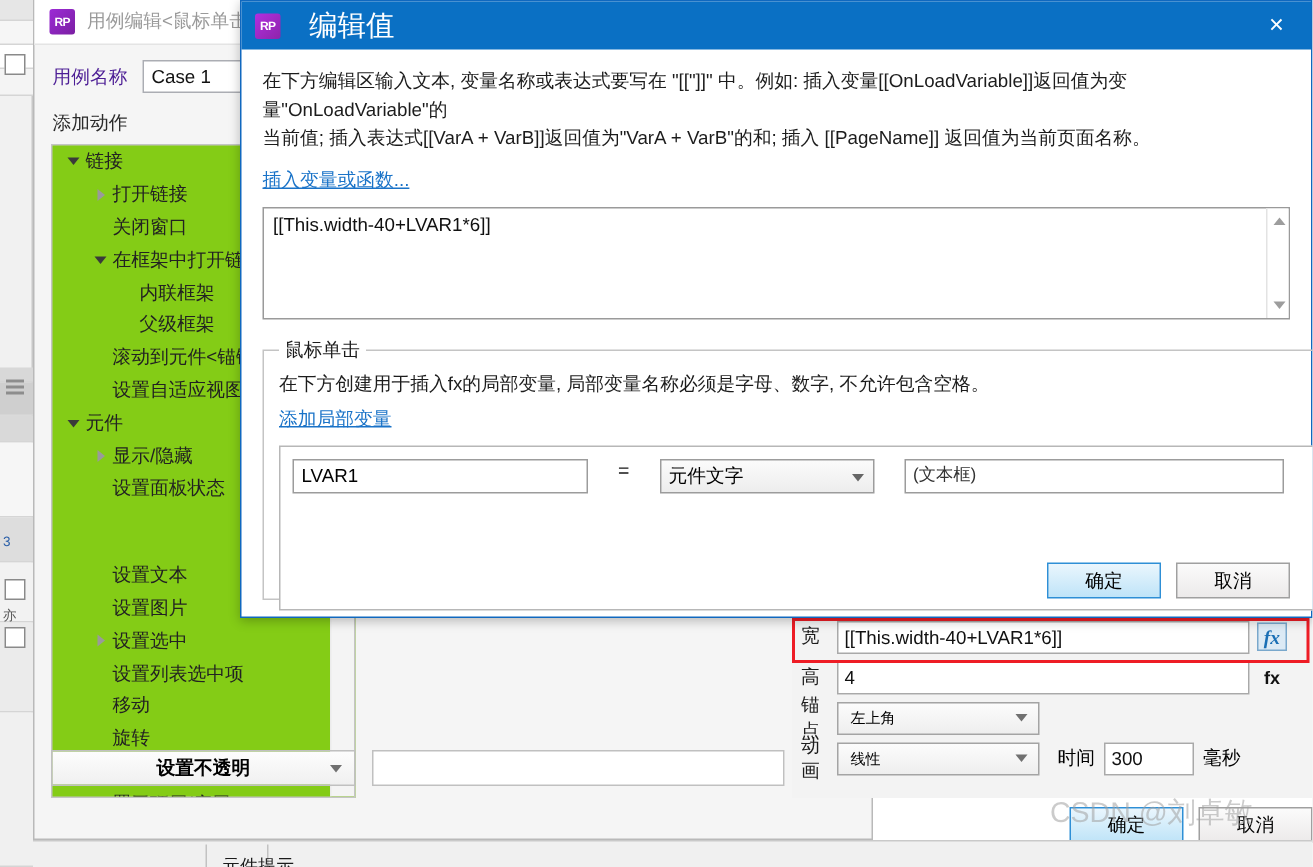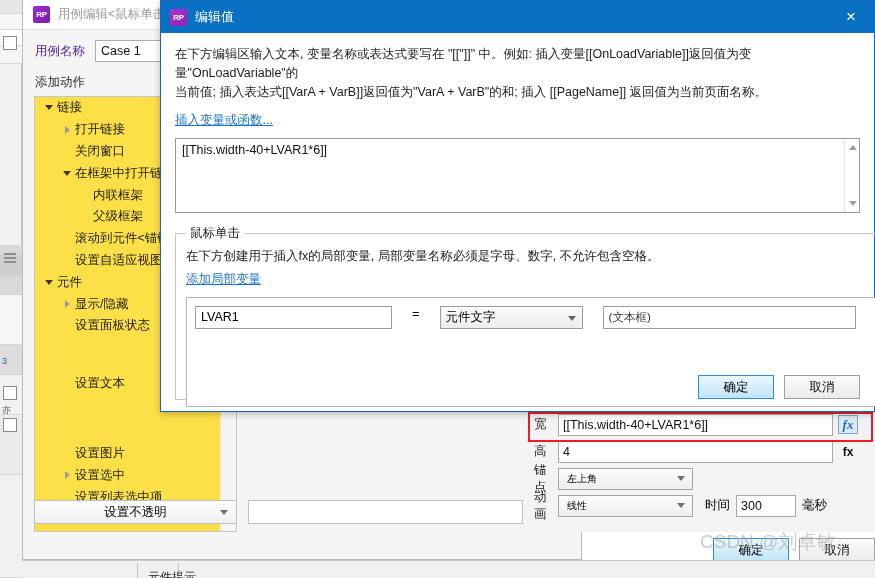--- a/index.html
+++ b/index.html
@@ -64,38 +64,38 @@
   .row-name .lbl { font-size: 12.5px; color: #4c1d95; }
   .case-input {
     width: 370px; height: 22px; border: 1px solid #abadb3; background: #fff;
     padding: 0 5px; font-size: 12.5px; line-height: 20px; color: #111;
   }
   .add-action-lbl { font-size: 12.5px; color: #2b2b2b; margin-bottom: 7px; }
 
   
   .tree-panel {
     position: absolute; left: 34px; top: 96px; width: 203px; height: 436px;
-    background: #fde047; border: 1px solid #c4c4c4; overflow: hidden;
+    background: #84cc16; border: 1px solid #c4c4c4; overflow: hidden;
   }
   .tree-scroll { position: absolute; right: 0; top: 0; width: 16px; height: 434px; background: #f4f4f4; border-left: 1px solid #ebebeb; }
   .tree-scroll .arrow-dn {
     position: absolute; left: 4px; bottom: 10px; width: 0; height: 0;
     border-left: 4px solid transparent; border-right: 4px solid transparent; border-top: 5px solid #8b8b8b;
   }
   .tree-item {
     display: flex; align-items: center; height: 21.8px;
     font-size: 12.5px; color: #222; white-space: nowrap;
   }
   .tw { width: 16px; display: inline-flex; align-items: center; justify-content: center; flex: none; }
   .tri-down { width: 0; height: 0; border-left: 4.5px solid transparent; border-right: 4.5px solid transparent; border-top: 5.5px solid #3a3a3a; }
   .tri-right { width: 0; height: 0; border-top: 4.5px solid transparent; border-bottom: 4.5px solid transparent; border-left: 5.5px solid #9a9a9a; }
   .combo-opacity {
     position: absolute; left: 34px; top: 500px; width: 203px; height: 24px;
     border: 1px solid #c0c0c0; background: linear-gradient(180deg,#fdfdfd,#f0f0f0);
-    display: flex; align-items: center; justify-content: center; font-size: 12.5px;
+    display: flex; align-items: center; justify-content: center; font-size: 12.5px; font-weight: bold;
   }
   .combo-opacity .cb-arrow {
     position: absolute; right: 8px; width: 0; height: 0;
     border-left: 4px solid transparent; border-right: 4px solid transparent; border-top: 5px solid #707070;
   }
   .behind-field-1 {
     position: absolute; left: 248px; top: 500px; width: 275px; height: 24px;
     border: 1px solid #c0c0c0; background: #fff;
   }
   .behind-field-2 {
@@ -157,21 +157,21 @@
   
   .dlg {
     position: absolute; left: 160px; top: 0; width: 715px; height: 412px;
     background: #ffffff; border: 1px solid #1068bf; box-shadow: 0 2px 7px rgba(0,0,0,.25);
   }
   .dlg-title {
     height: 32px; background: #0a70c4; display: flex; align-items: center; padding-left: 9px;
     color: #fff;
   }
   .dlg-title .rp-badge { background: linear-gradient(135deg,#b02fe0 0%, #8e24aa 100%); }
-  .dlg-title .t { margin-left: 8px; font-size: 13px; }
+  .dlg-title .t { margin-left: 19px; font-size: 19px; }
   .dlg-close {
     margin-left: auto; width: 46px; height: 32px; display: flex; align-items: center; justify-content: center;
     font-size: 17px; font-weight: 300; color: #fff;
   }
   .dlg-body { padding: 12px 14px 0 14px; }
   .dlg-desc { font-size: 12.5px; line-height: 19px; color: #1c1c1c; }
   .link { color: #1a73c8; text-decoration: underline; font-size: 12.5px; display: inline-block; margin-top: 10px; }
   .big-text {
     position: relative; margin-top: 9px; height: 75px;
     border: 1px solid #9a9a9a; background: #fff;
@@ -323,37 +323,41 @@
           <span>显示/隐藏</span>
         </div>
         <div class="tree-item" style="padding-left: 24px;">
           <span class="tw"></span>
           <span>设置面板状态</span>
         </div>
         <div class="tree-item" style="padding-left: 24px; margin-top: 36px;">
           <span class="tw"></span>
           <span>设置文本</span>
         </div>
-        <div class="tree-item" style="padding-left: 24px; margin-top: 48px;">
+        <div class="tree-item" style="padding-left: 24px;">
           <span class="tw"></span>
           <span>设置图片</span>
         </div>
         <div class="tree-item" style="padding-left: 24px;">
           <span class="tw">
             <span class="tri-right"></span>
           </span>
           <span>设置选中</span>
         </div>
         <div class="tree-item" style="padding-left: 24px;">
           <span class="tw"></span>
           <span>设置列表选中项</span>
         </div>
         <div class="tree-item" style="padding-left: 24px;">
           <span class="tw"></span>
           <span>移动</span>
+        </div>
+        <div class="tree-item" style="padding-left: 24px;">
+          <span class="tw"></span>
+          <span>旋转</span>
         </div>
         <div class="tree-item" style="padding-left: 24px;">
           <span class="tw"></span>
           <span>设置尺寸</span>
         </div>
         <div class="tree-item" style="padding-left: 24px;">
           <span class="tw">
             <span class="tri-right"></span>
           </span>
           <span>置于顶层/底层</span>

